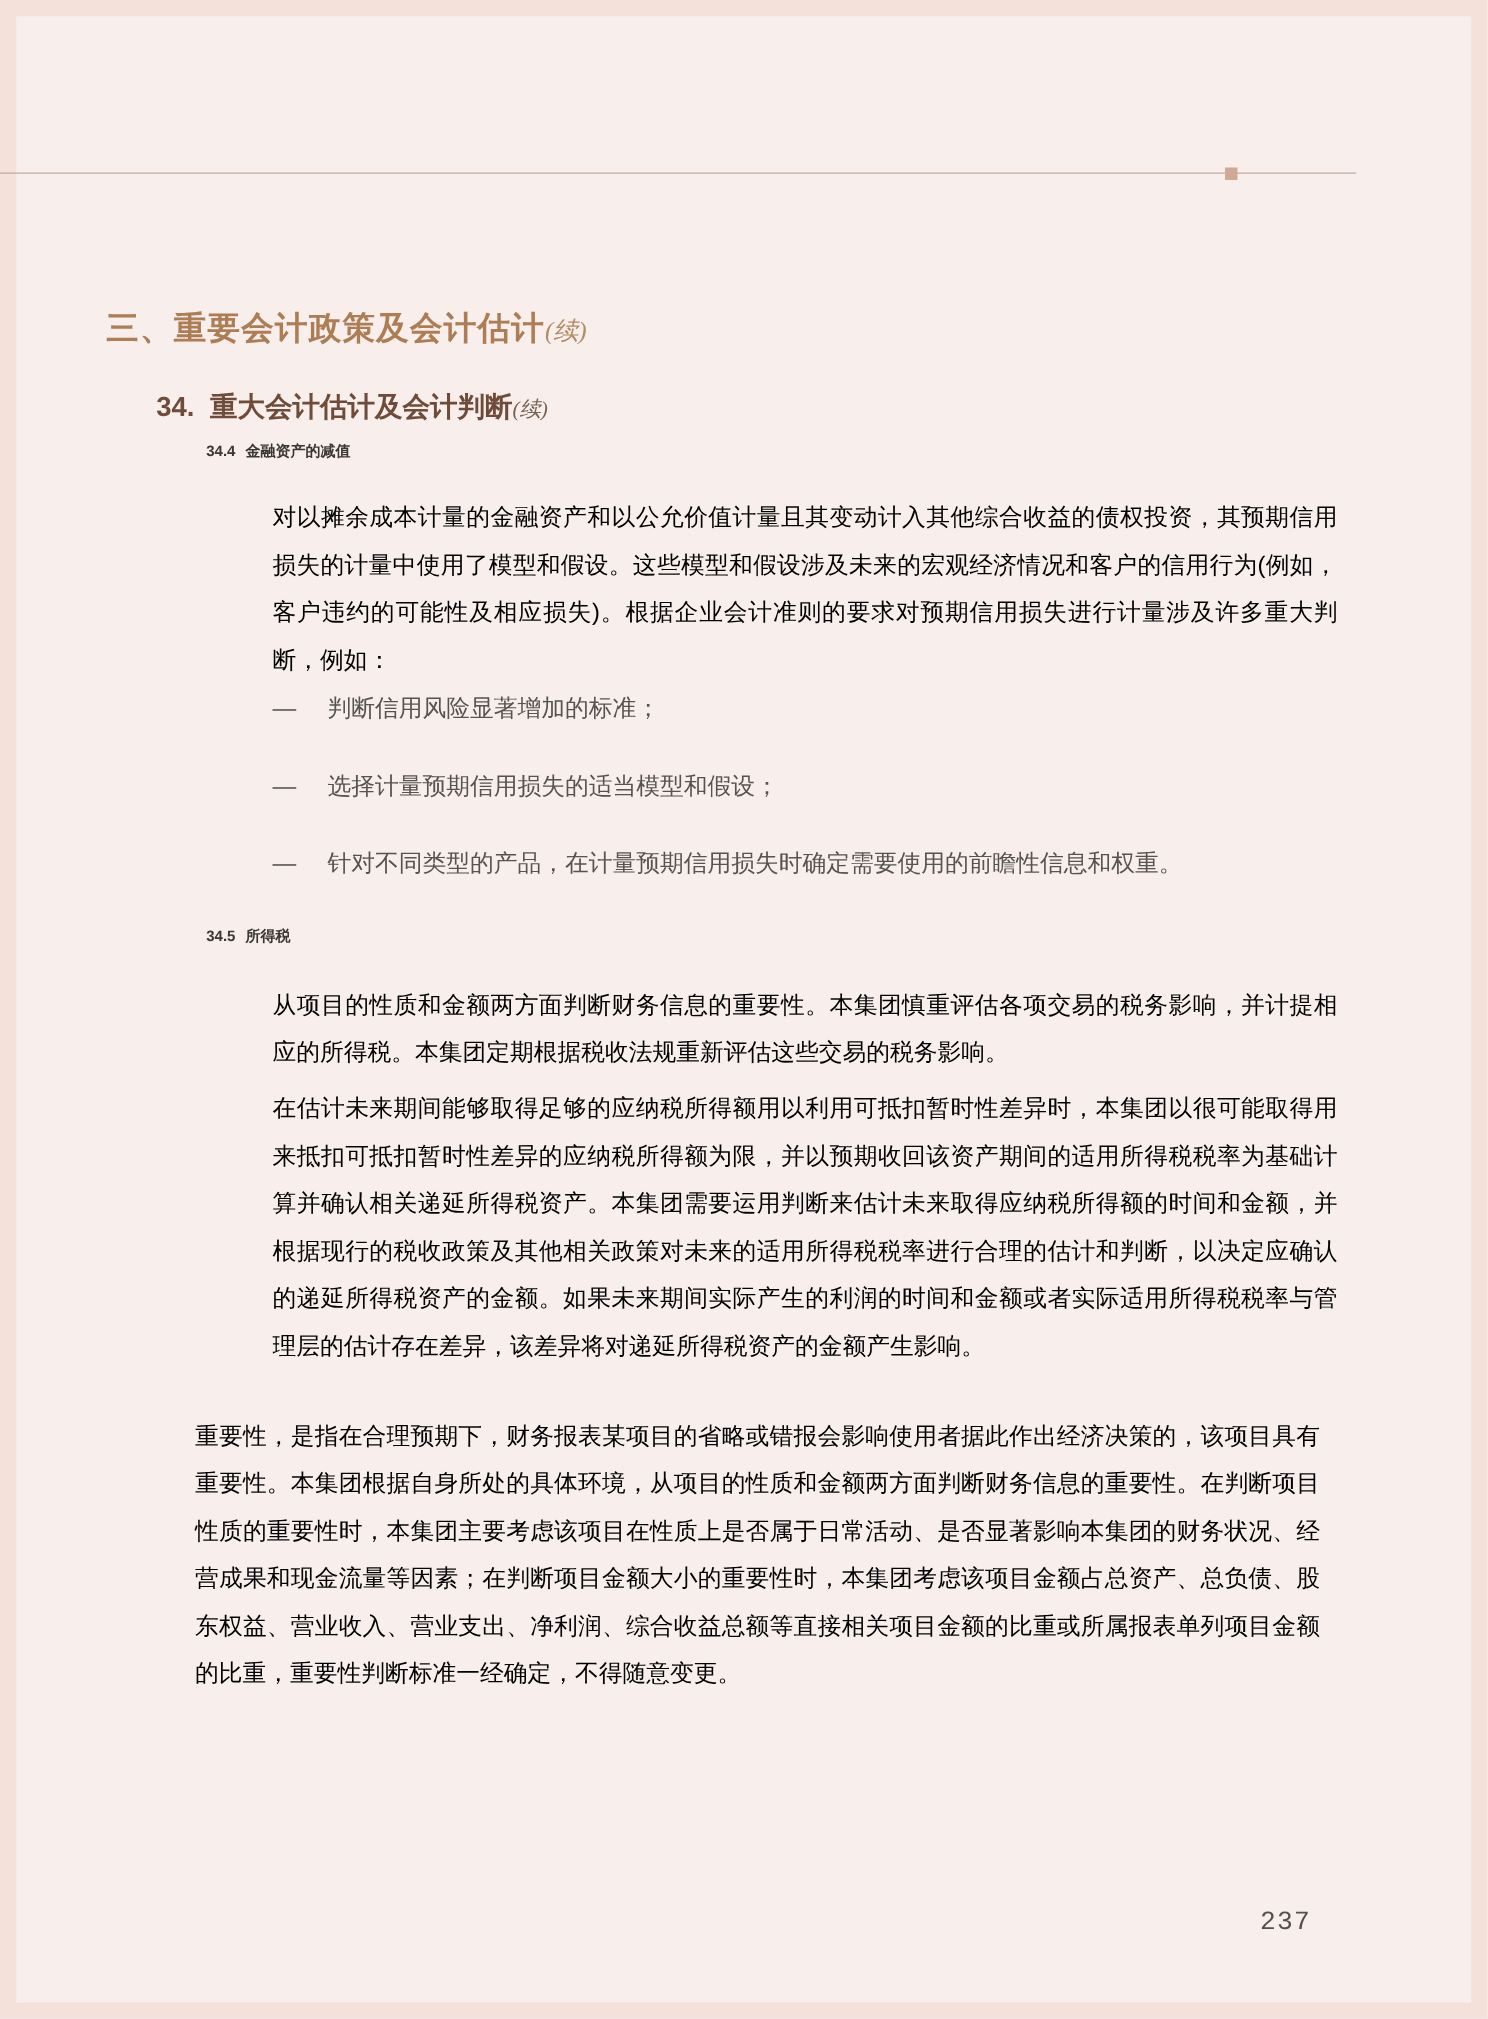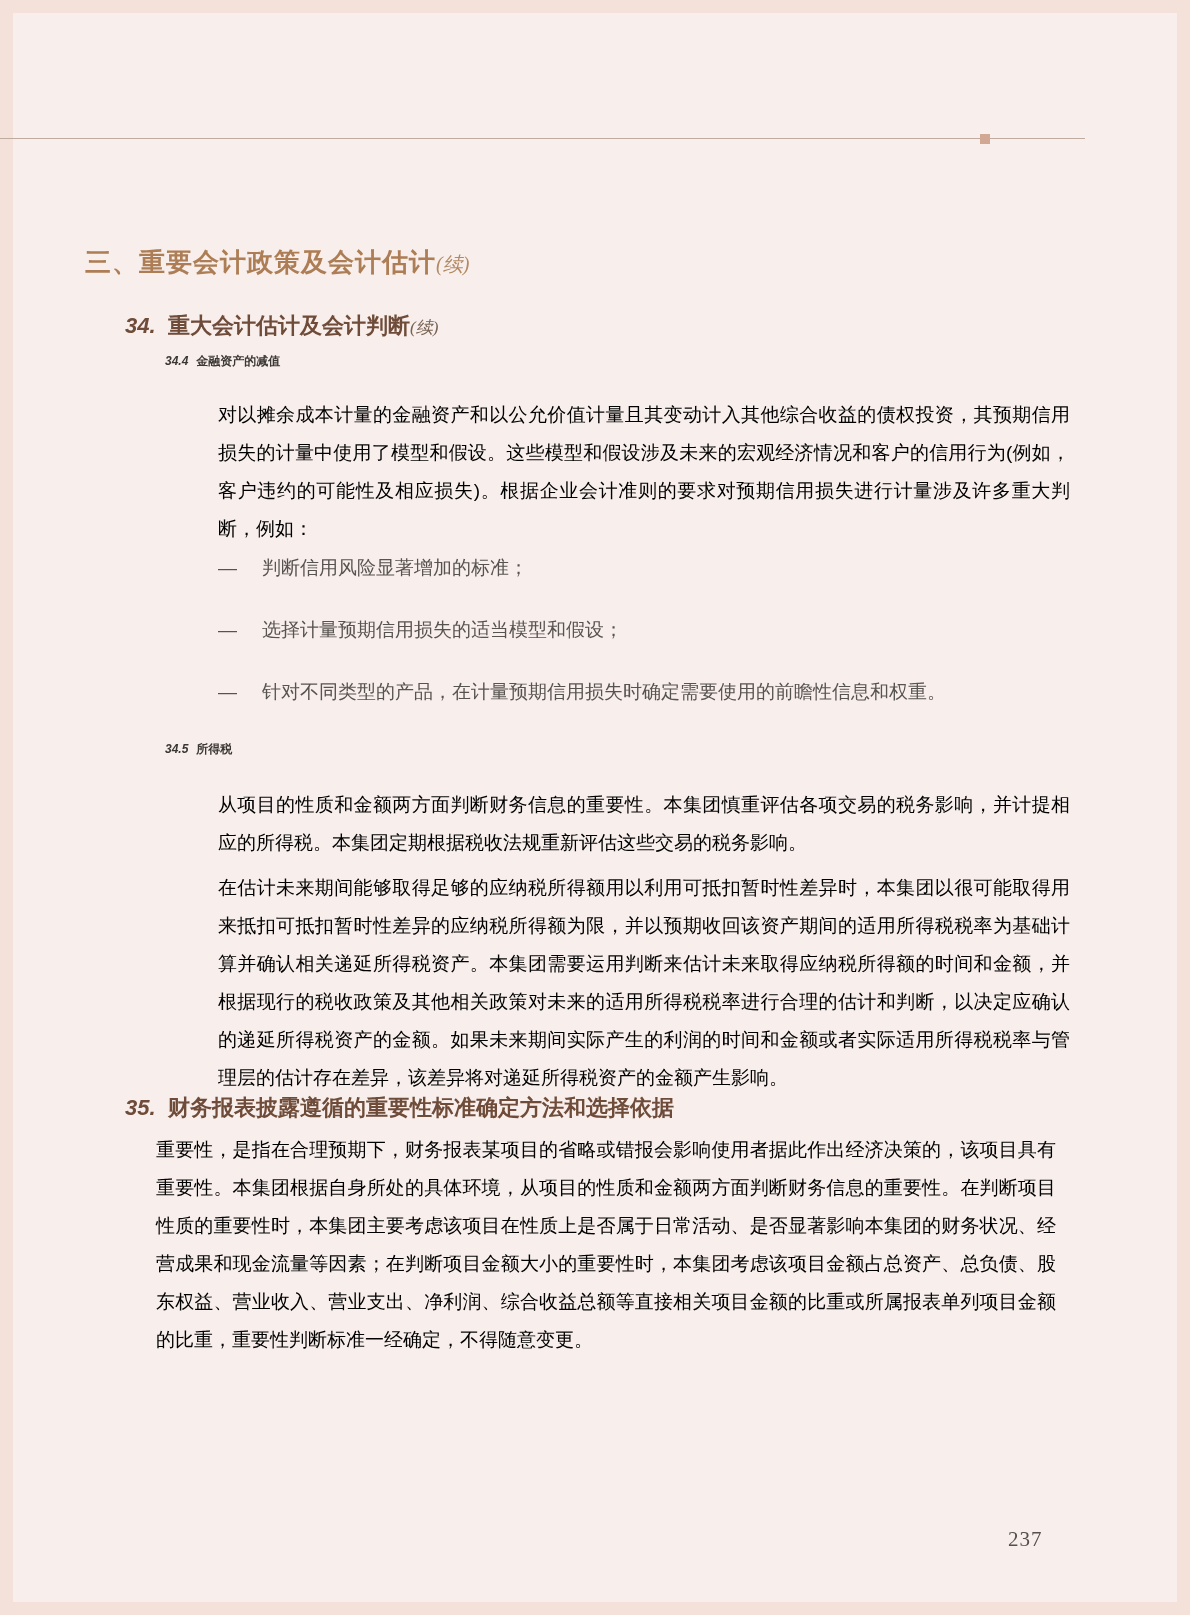--- a/index.html
+++ b/index.html
@@ -42,21 +42,21 @@
     font-size:26px;font-weight:700;color:#ad7e55;
     letter-spacing:1px;
     white-space:nowrap;
   }
   .cont1{
     font-family:"Liberation Serif",serif;
     font-style:italic;font-weight:400;
     font-size:20px;color:#b28a64;
     letter-spacing:0;
   }
-  .h-num{display:inline-block;font-style:italic;}
+  .h-num{display:inline-block;}
   .h34{
     left:125px;top:311px;
     font-size:22px;font-weight:700;color:#6f4c39;
     white-space:nowrap;
   }
   .h34 .h-num{width:43px;}
   .cont34{
     font-family:"Liberation Serif",serif;
     font-style:italic;font-weight:400;
     font-size:17px;color:#776253;
@@ -93,21 +93,21 @@
   .b1{top:556px;}
   .b2{top:618px;}
   .b3{top:680px;}
   .bullet .dash{
     width:44px;flex:0 0 44px;
     color:#575350;
   }
   
   .pagenum{
     left:1008px;top:1527px;
-    font-family:Liberation Serif, serif;
+    font-family:Liberation Mono, monospace;
     font-size:21px;color:#55504e;
     letter-spacing:1px;
   }
 </style>
 </head>
 <body>
 
 <div class="page">
   <div class="page-inner"></div>
 
@@ -141,20 +141,17 @@
       <span>针对不同类型的产品，在计量预期信用损失时确定需要使用的前瞻性信息和权重。</span>
   </div>
 
   <div class="abs hsub h345">
     <span class="h-num">34.5</span><span>所得税</span>
   </div>
 
   <div class="abs body-para p2">从项目的性质和金额两方面判断财务信息的重要性。本集团慎重评估各项交易的税务影响，并计提相应的所得税。本集团定期根据税收法规重新评估这些交易的税务影响。</div>
   <div class="abs body-para p3">在估计未来期间能够取得足够的应纳税所得额用以利用可抵扣暂时性差异时，本集团以很可能取得用来抵扣可抵扣暂时性差异的应纳税所得额为限，并以预期收回该资产期间的适用所得税税率为基础计算并确认相关递延所得税资产。本集团需要运用判断来估计未来取得应纳税所得额的时间和金额，并根据现行的税收政策及其他相关政策对未来的适用所得税税率进行合理的估计和判断，以决定应确认的递延所得税资产的金额。如果未来期间实际产生的利润的时间和金额或者实际适用所得税税率与管理层的估计存在差异，该差异将对递延所得税资产的金额产生影响。</div>
 
-  <div class="abs h35">
-    <span class="h-num">35.</span><span>财务报表披露遵循的重要性标准确定方法和选择依据</span>
-  </div>
 
   <div class="abs body-para p4">重要性，是指在合理预期下，财务报表某项目的省略或错报会影响使用者据此作出经济决策的，该项目具有重要性。本集团根据自身所处的具体环境，从项目的性质和金额两方面判断财务信息的重要性。在判断项目性质的重要性时，本集团主要考虑该项目在性质上是否属于日常活动、是否显著影响本集团的财务状况、经营成果和现金流量等因素；在判断项目金额大小的重要性时，本集团考虑该项目金额占总资产、总负债、股东权益、营业收入、营业支出、净利润、综合收益总额等直接相关项目金额的比重或所属报表单列项目金额的比重，重要性判断标准一经确定，不得随意变更。</div>
 
   <div class="abs pagenum">237</div>
 </div>
 
 </body></html>

